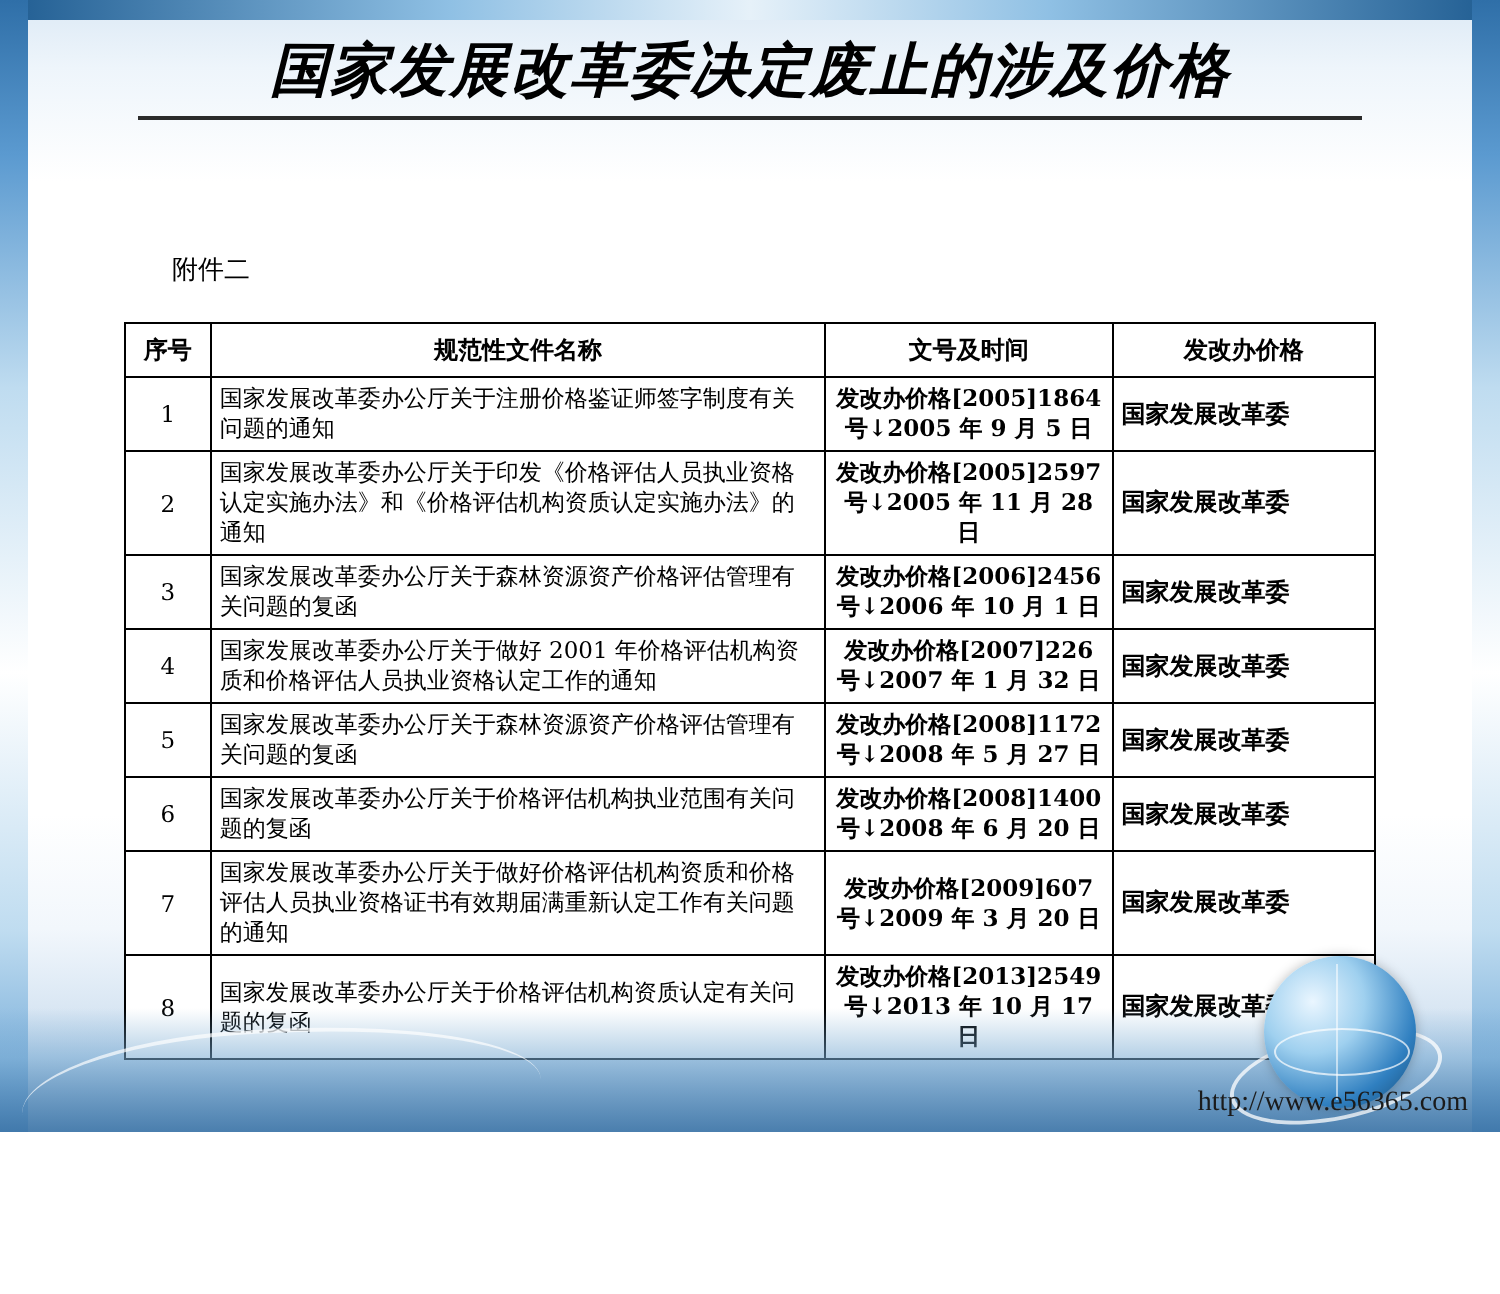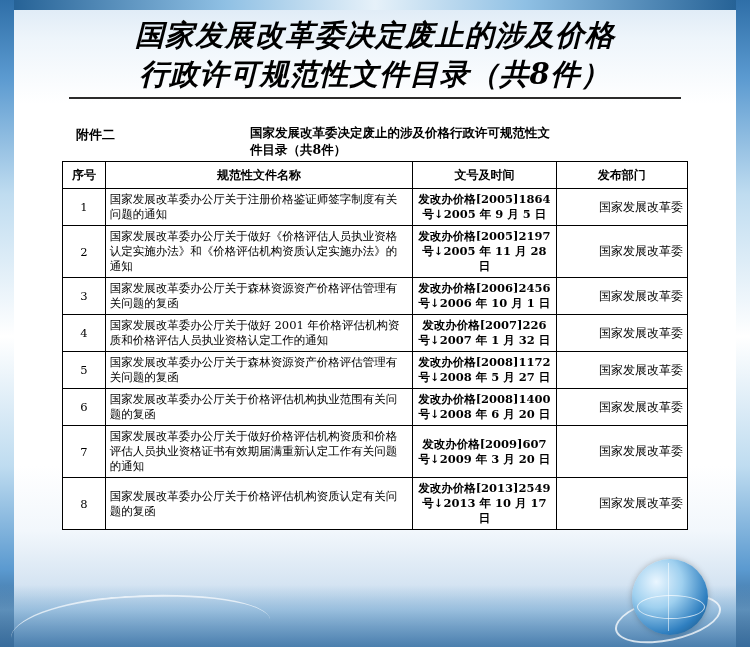--- a/index.html
+++ b/index.html
@@ -9,21 +9,21 @@
   body {
     width: 750px;
     height: 647px;
     overflow: hidden;
     font-family: "Liberation Serif", serif;
     background: #ffffff;
   }
   .slide {
     position: relative;
     width: 750px;
-    height: 647px;
+    height: 566px;
     background: linear-gradient(to bottom, #dce9f5 0%, #eef5fb 6%, #ffffff 16%, #ffffff 72%, #f2f7fc 82%, #cfe0f0 92%, #9dc0de 100%);
     overflow: hidden;
   }
   
   .edge-left, .edge-right {
     position: absolute;
     top: 0;
     width: 14px;
     height: 647px;
     background: linear-gradient(to bottom, #2f6fa8 0%, #5b9ad0 12%, #bfdcf0 30%, #ffffff 52%, #bfdcf0 72%, #5b9ad0 88%, #20456b 100%);
@@ -57,25 +57,25 @@
   }
   .title-rule {
     margin: 3px auto 0 auto;
     width: 612px;
     height: 2px;
     background: #2b2b2b;
   }
 
   .attach-label {
     position: absolute;
-    left: 76px;
+    left: 86px;
     top: 126px;
     font-family: "DejaVu Serif", serif;
     font-size: 13px;
-    font-weight: bold;
+    font-weight: normal;
     color: #000;
   }
   .doc-heading {
     position: absolute;
     left: 250px;
     top: 124px;
     width: 300px;
     font-family: "DejaVu Serif", serif;
     font-size: 12.5px;
     font-weight: bold;
@@ -100,21 +100,21 @@
   }
   table.doc-table th {
     font-size: 12px;
     font-weight: bold;
     text-align: center;
     height: 20px;
   }
   .col-no { width: 34px; text-align: center; font-size: 11.5px; }
   .col-name { width: 300px; font-size: 11.5px; line-height: 15px; font-weight: normal; color: #000080; }
   .col-num { width: 135px; font-size: 11.5px; line-height: 15px; text-align: center; font-weight: bold; color: #000080; margin-left: 10px; }
-  .col-dept { width: 123px; font-size: 12px; text-align: right; font-weight: normal; color: #c00000; }
+  .col-dept { width: 123px; font-size: 12px; text-align: left; font-weight: bold; color: #c00000; }
 
   .bottom-ribbon {
     position: absolute;
     left: 0;
     bottom: 0;
     width: 750px;
     height: 62px;
     background: linear-gradient(to bottom, rgba(150,190,220,0.0), rgba(120,170,210,0.55) 40%, rgba(60,115,165,0.85));
   }
   .swoosh {
@@ -176,47 +176,45 @@
 <body>
 
 <div class="slide">
 
   <div class="top-band"></div>
   <div class="edge-left"></div>
   <div class="edge-right"></div>
 
   <div class="title-wrap">
     <div class="title-line">国家发展改革委决定废止的涉及价格</div>
-    <div class="title-line">行政许可规范性文件目录（共8件）</div>
     <div class="title-rule"></div>
   </div>
 
   <div class="attach-label">附件二</div>
-  <div class="doc-heading">国家发展改革委决定废止的涉及价格行政许可规范性文件目录（共8件）</div>
 
   <table class="doc-table">
     <thead>
       <tr>
         <th class="col-no">序号</th>
         <th class="col-name">规范性文件名称</th>
         <th class="col-num">文号及时间</th>
-        <th class="col-dept">发布部门</th>
+        <th class="col-dept">发改办价格</th>
       </tr>
     </thead>
     <tbody>
       <tr>
         <td class="col-no">1</td>
         <td class="col-name">国家发展改革委办公厅关于注册价格鉴证师签字制度有关问题的通知</td>
         <td class="col-num">发改办价格[2005]1864 号↓2005 年 9 月 5 日</td>
         <td class="col-dept">国家发展改革委</td>
       </tr>
       <tr>
         <td class="col-no">2</td>
-        <td class="col-name">国家发展改革委办公厅关于做好《价格评估人员执业资格认定实施办法》和《价格评估机构资质认定实施办法》的通知</td>
-        <td class="col-num">发改办价格[2005]2197 号↓2005 年 11 月 28 日</td>
+        <td class="col-name">国家发展改革委办公厅关于印发《价格评估人员执业资格认定实施办法》和《价格评估机构资质认定实施办法》的通知</td>
+        <td class="col-num">发改办价格[2005]2597 号↓2005 年 11 月 28 日</td>
         <td class="col-dept">国家发展改革委</td>
       </tr>
       <tr>
         <td class="col-no">3</td>
         <td class="col-name">国家发展改革委办公厅关于森林资源资产价格评估管理有关问题的复函</td>
         <td class="col-num">发改办价格[2006]2456 号↓2006 年 10 月 1 日</td>
         <td class="col-dept">国家发展改革委</td>
       </tr>
       <tr>
         <td class="col-no">4</td>
@@ -248,14 +246,15 @@
         <td class="col-num">发改办价格[2013]2549 号↓2013 年 10 月 17 日</td>
         <td class="col-dept">国家发展改革委</td>
       </tr>
     </tbody>
   </table>
 
   <div class="bottom-ribbon"></div>
   <div class="swoosh"></div>
   <div class="globe-ring"></div>
   <div class="globe"></div>
+  <div class="watermark">http://www.e56365.com</div>
 
 </div>
 
 </body></html>

